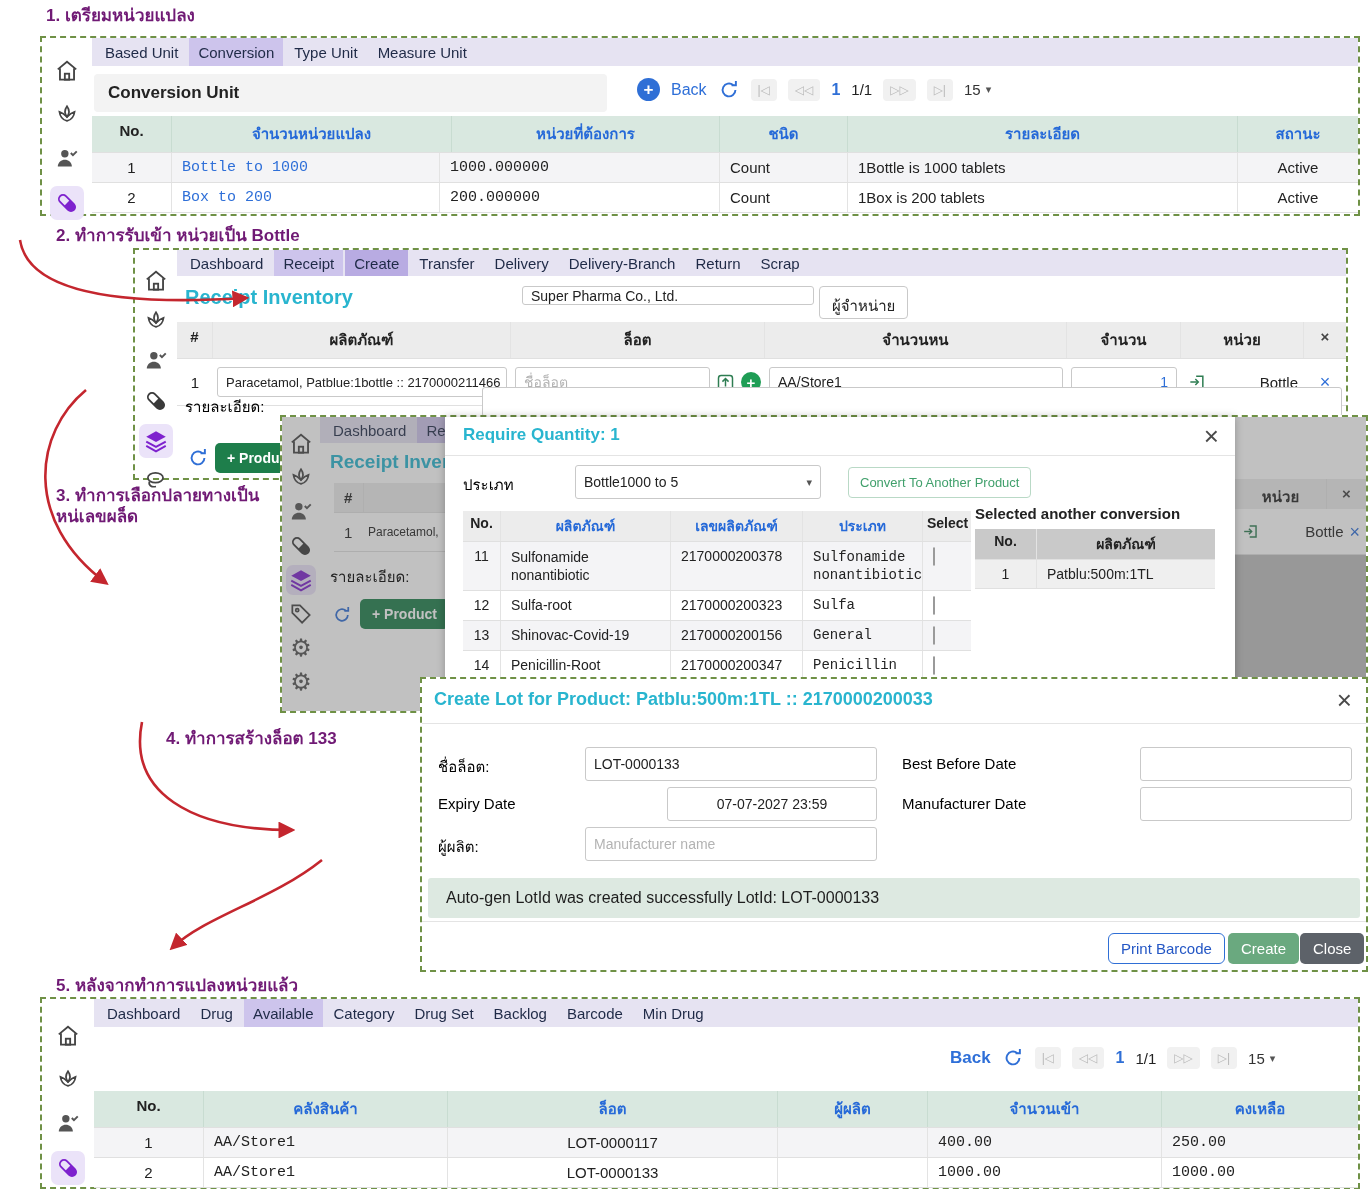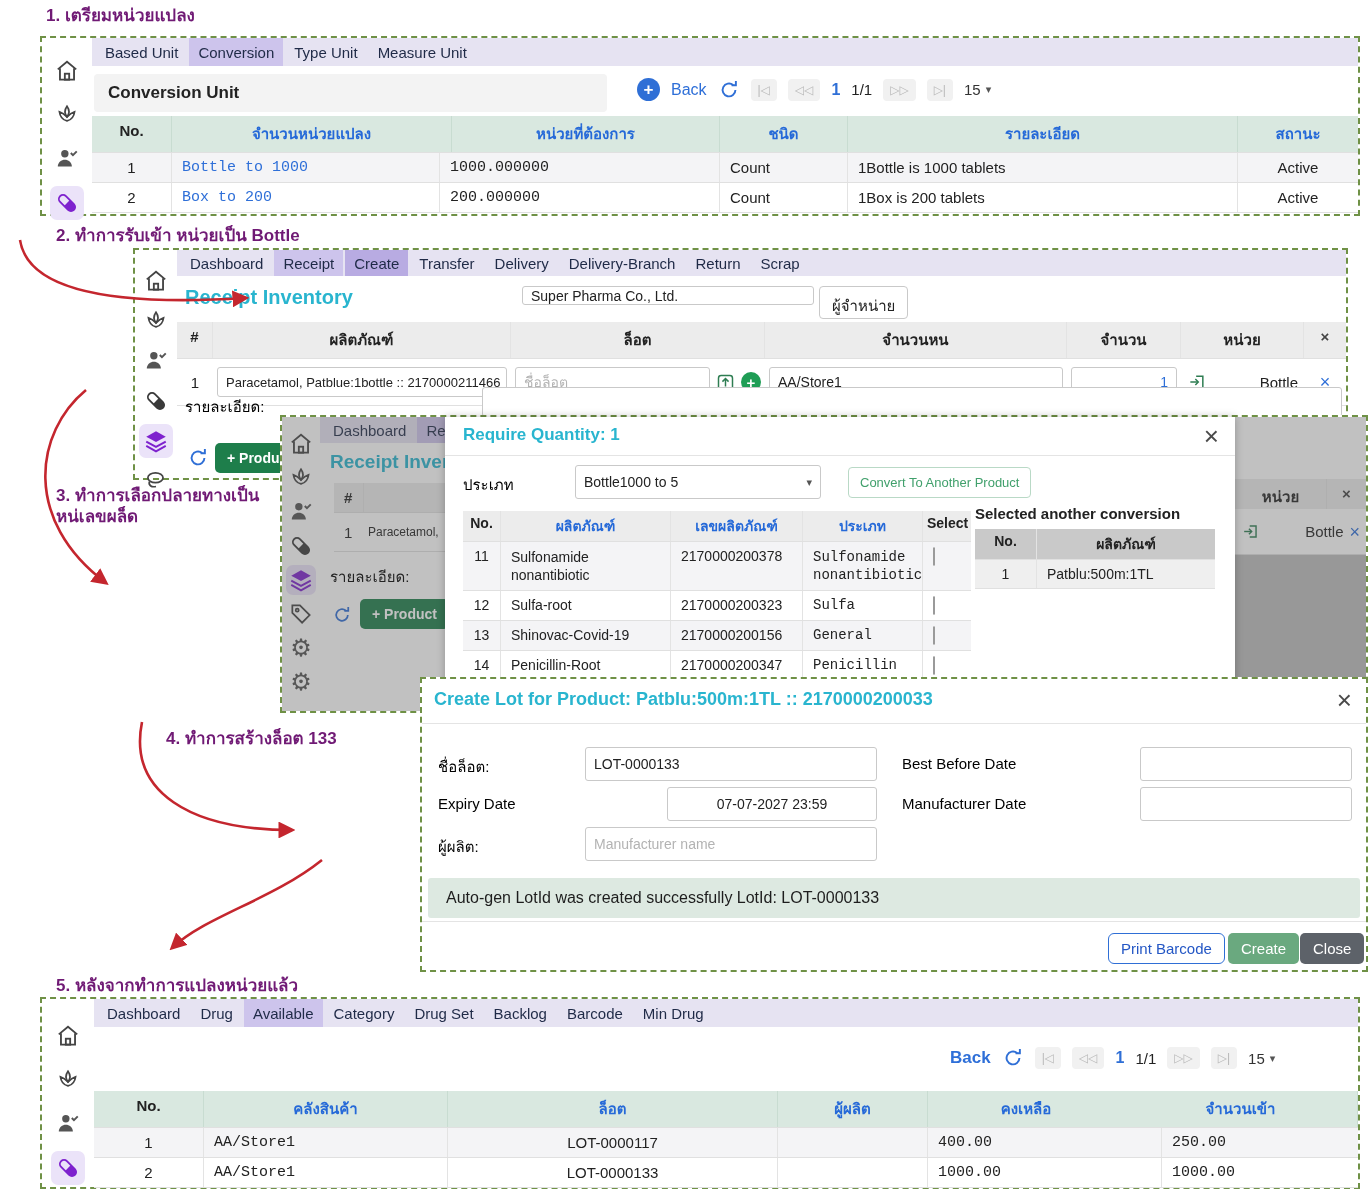--- a/index.html
+++ b/index.html
@@ -524,22 +524,22 @@
           <span>15</span>
           <span class="chev">▾</span>
         </div>
       </div>
       <div class="tbl" style="left:0;right:0;top:92px;">
         <div class="trow thead">
           <span class="tcell hg ac" style="width:110px;">No.</span>
           <span class="tcell hg hb ac" style="width:244px;">คลังสินค้า</span>
           <span class="tcell hg hb ac" style="width:330px;">ล็อต</span>
           <span class="tcell hg hb ac" style="width:150px;">ผู้ผลิต</span>
+          <span class="tcell hg hb ac" style="width:234px;">จำนวนเข้า</span>
           <span class="tcell hg hb ac" style="width:196px;border-right:none;">คงเหลือ</span>
-          <span class="tcell hg hb ac" style="width:234px;">จำนวนเข้า</span>
         </div>
         <div class="trow alt">
           <span class="tcell ac" style="width:110px;">1</span>
           <span class="tcell ar" style="width:244px;">AA/Store1</span>
           <span class="tcell ac" style="width:330px;">LOT-0000117</span>
           <span class="tcell" style="width:150px;"></span>
           <span class="tcell ar" style="width:234px;">400.00</span>
           <span class="tcell ar" style="width:196px;border-right:none;">250.00</span>
         </div>
         <div class="trow">

